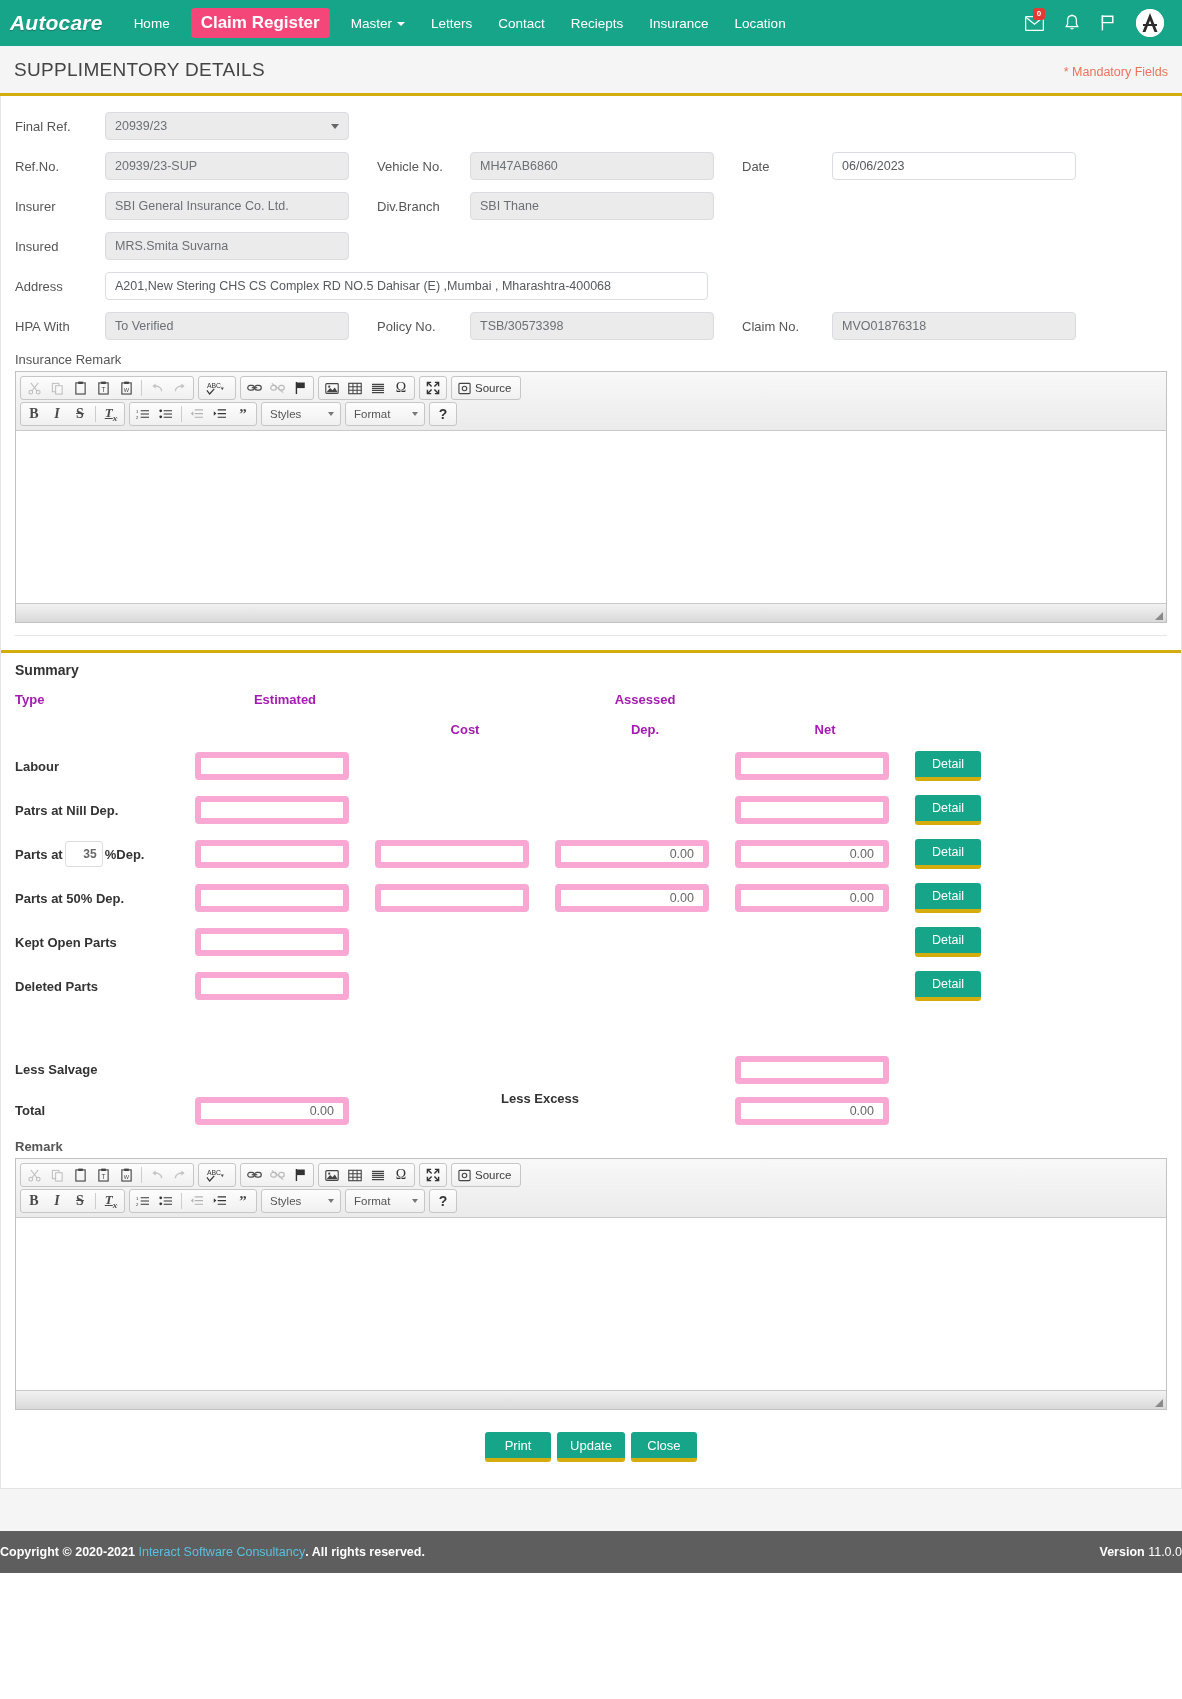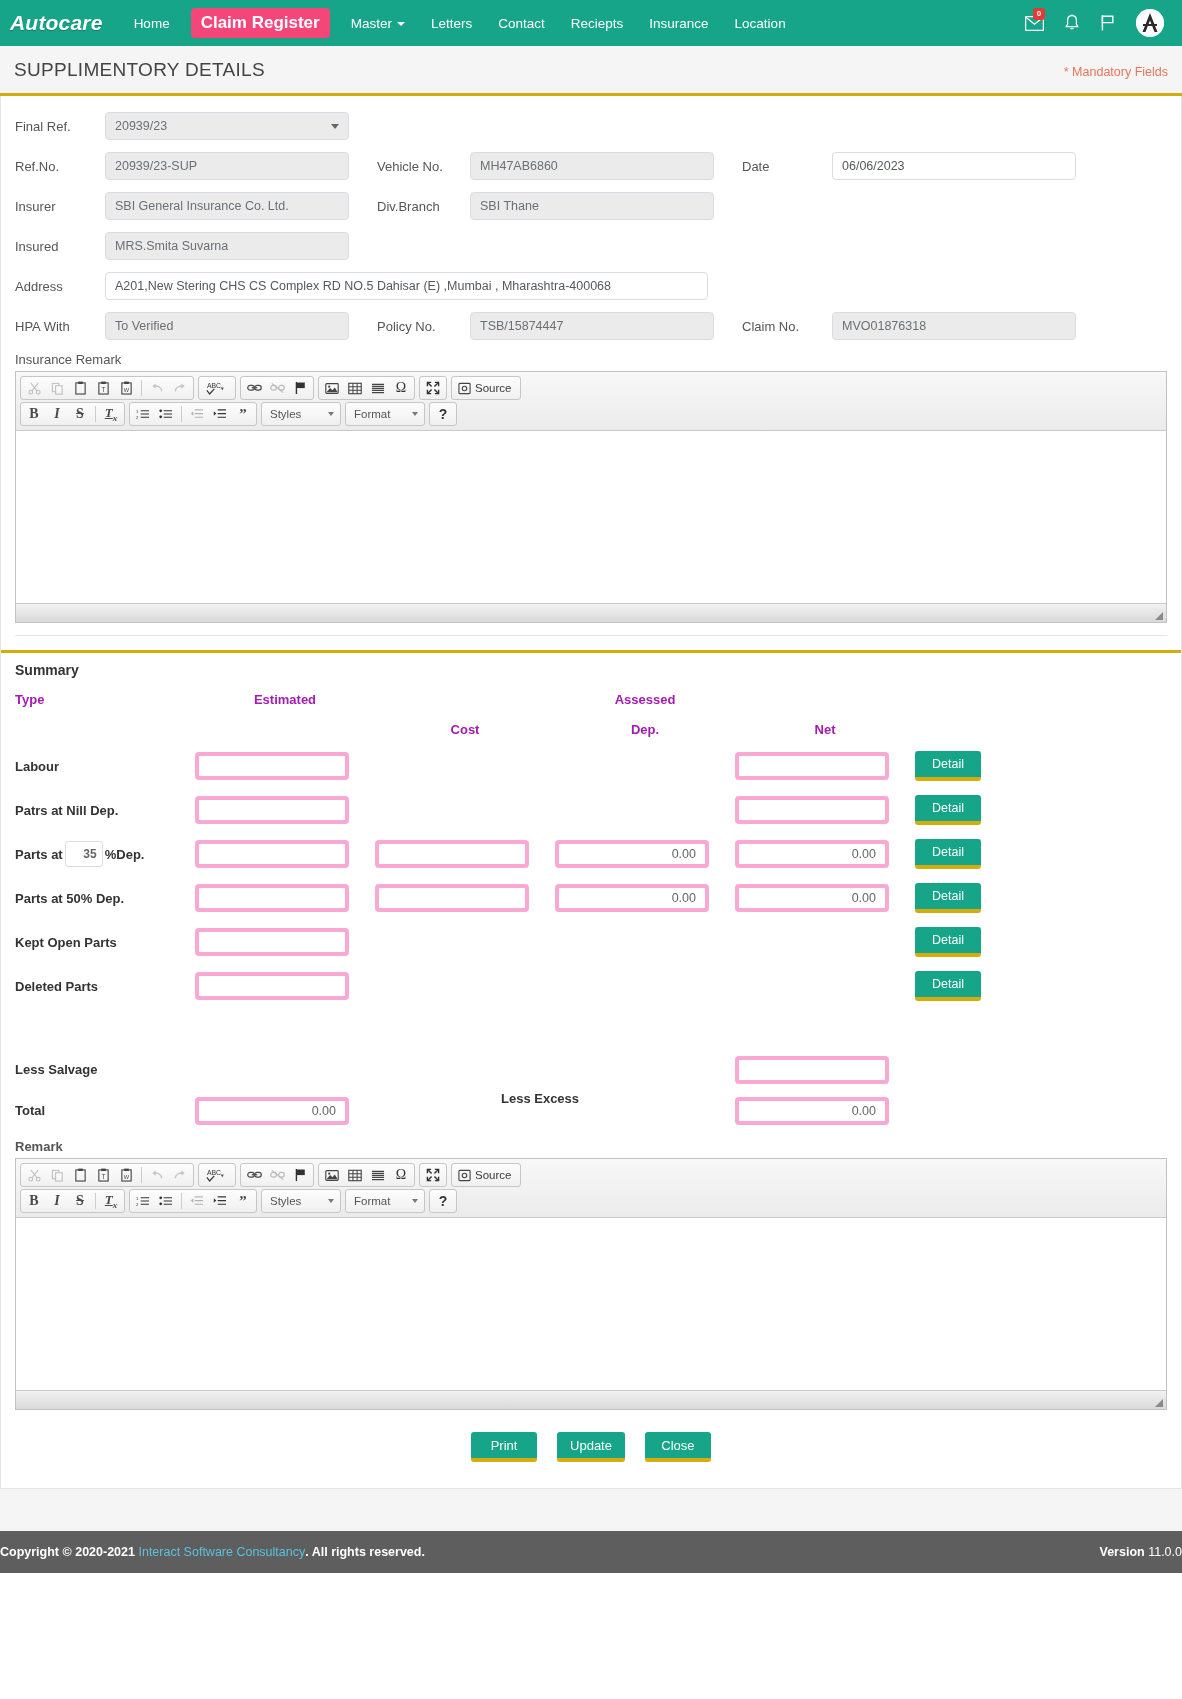--- a/index.html
+++ b/index.html
@@ -261,21 +261,21 @@
   .c-cost   { width:180px; flex:0 0 180px; }
   .c-dep    { width:180px; flex:0 0 180px; }
   .c-net    { width:180px; flex:0 0 180px; }
   .c-act    { width:90px;  flex:0 0 90px; }
   .th {
     font-size:13px; font-weight:bold; color:#a21caf;
   }
   .th.center { text-align:center; }
   .sum-input {
     width:154px; height:28px;
-    border:4px solid #f9a8d4;
+    border:6px solid #f9a8d4;
     border-radius:4px;
     background:#fff;
     font-size:12.5px;
     color:#666;
     padding:7px 9px;
     display:flex; align-items:center;
     justify-content:flex-end;
     font-family:"Liberation Sans", sans-serif;
   }
   .pct-input {
@@ -297,21 +297,21 @@
     color:#fff;
     font-size:12.5px;
     cursor:pointer;
     font-family:"Liberation Sans", sans-serif;
   }
 
   
   .actions {
     display:flex;
     justify-content:center;
-    gap:20px;
+    gap:6px;
     padding:18px 0 26px 0;
   }
   .btn-action {
     min-width:66px;
     height:30px;
     background:#17a589;
     border:none;
     border-bottom:4px solid #d4ac0d;
     border-radius:3px;
     color:#fff;
@@ -432,21 +432,21 @@
   <div class="frow">
     <div class="flabel">Address</div>
     <div class="ctl w-addr editable">A201,New Stering CHS CS Complex RD NO.5 Dahisar (E) ,Mumbai , Mharashtra-400068</div>
   </div>
 
   <div class="frow">
     <div class="flabel">HPA With</div>
     <div class="ctl w-col1">To Verified</div>
     <div class="spacer-mid"></div>
     <div class="col-lab2">Policy No.</div>
-    <div class="ctl w-col2">TSB/15874447</div>
+    <div class="ctl w-col2">TSB/30573398</div>
     <div class="spacer-mid"></div>
     <div class="col-lab3">Claim No.</div>
     <div class="ctl w-col3">MVO01876318</div>
   </div>
 
   <div class="ck-label">Insurance Remark</div>
   <div class="ck-box">
     <div class="ck-toolbar">
       <div class="ck-row">
         <div class="ck-group">

